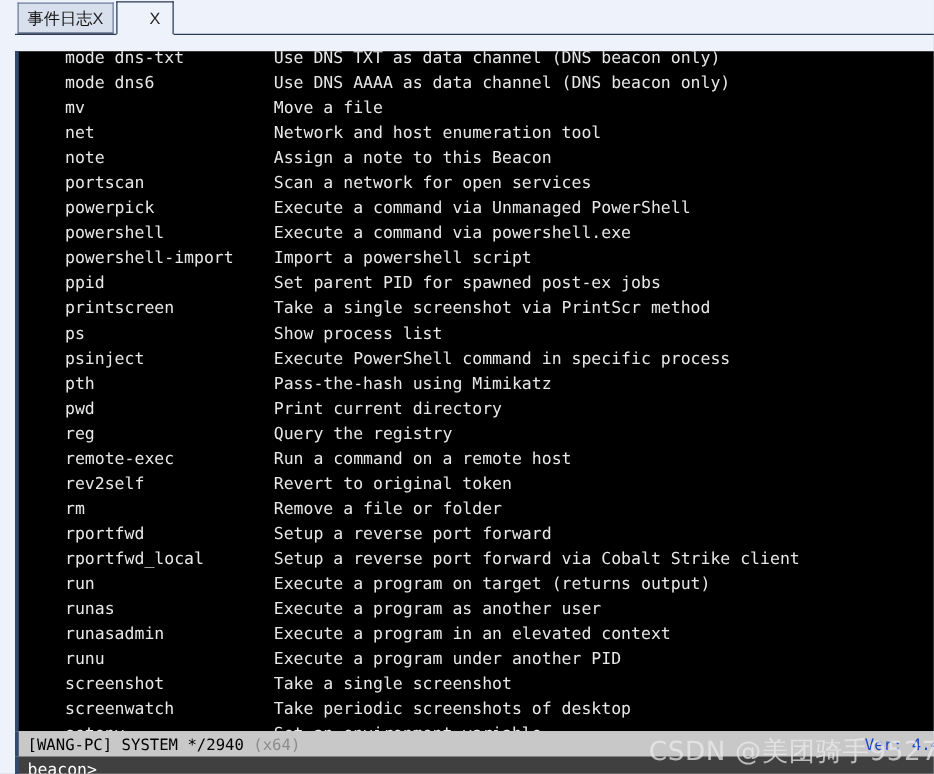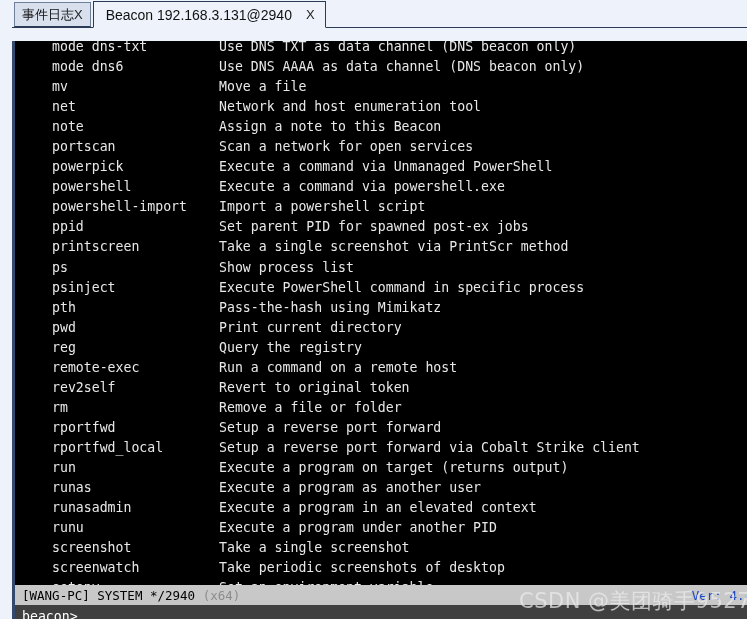--- a/index.html
+++ b/index.html
@@ -169,21 +169,20 @@
 <body>
 
 <div class="page-root">
 
   <div class="tabbar">
     <div class="tab tab-inactive">
       <span class="tab-label">事件日志</span>
         <span class="tab-close tab-close-inline">X</span>
     </div>
     <div class="tab tab-active">
-      <span class="tab-label">Beacon 192.168.3.131@2940</span>
       <span class="tab-close">X</span>
     </div>
   </div>
 
   <div class="terminal-wrap">
     <div class="term-scroll" id="term-scroll"><span class="term-line"><span class="cmd">mode dns-txt</span><span class="desc">Use DNS TXT as data channel (DNS beacon only)</span></span><span class="term-line"><span class="cmd">mode dns6</span><span class="desc">Use DNS AAAA as data channel (DNS beacon only)</span></span><span class="term-line"><span class="cmd">mv</span><span class="desc">Move a file</span></span><span class="term-line"><span class="cmd">net</span><span class="desc">Network and host enumeration tool</span></span><span class="term-line"><span class="cmd">note</span><span class="desc">Assign a note to this Beacon</span></span><span class="term-line"><span class="cmd">portscan</span><span class="desc">Scan a network for open services</span></span><span class="term-line"><span class="cmd">powerpick</span><span class="desc">Execute a command via Unmanaged PowerShell</span></span><span class="term-line"><span class="cmd">powershell</span><span class="desc">Execute a command via powershell.exe</span></span><span class="term-line"><span class="cmd">powershell-import</span><span class="desc">Import a powershell script</span></span><span class="term-line"><span class="cmd">ppid</span><span class="desc">Set parent PID for spawned post-ex jobs</span></span><span class="term-line"><span class="cmd">printscreen</span><span class="desc">Take a single screenshot via PrintScr method</span></span><span class="term-line"><span class="cmd">ps</span><span class="desc">Show process list</span></span><span class="term-line"><span class="cmd">psinject</span><span class="desc">Execute PowerShell command in specific process</span></span><span class="term-line"><span class="cmd">pth</span><span class="desc">Pass-the-hash using Mimikatz</span></span><span class="term-line"><span class="cmd">pwd</span><span class="desc">Print current directory</span></span><span class="term-line"><span class="cmd">reg</span><span class="desc">Query the registry</span></span><span class="term-line"><span class="cmd">remote-exec</span><span class="desc">Run a command on a remote host</span></span><span class="term-line"><span class="cmd">rev2self</span><span class="desc">Revert to original token</span></span><span class="term-line"><span class="cmd">rm</span><span class="desc">Remove a file or folder</span></span><span class="term-line"><span class="cmd">rportfwd</span><span class="desc">Setup a reverse port forward</span></span><span class="term-line"><span class="cmd">rportfwd_local</span><span class="desc">Setup a reverse port forward via Cobalt Strike client</span></span><span class="term-line"><span class="cmd">run</span><span class="desc">Execute a program on target (returns output)</span></span><span class="term-line"><span class="cmd">runas</span><span class="desc">Execute a program as another user</span></span><span class="term-line"><span class="cmd">runasadmin</span><span class="desc">Execute a program in an elevated context</span></span><span class="term-line"><span class="cmd">runu</span><span class="desc">Execute a program under another PID</span></span><span class="term-line"><span class="cmd">screenshot</span><span class="desc">Take a single screenshot</span></span><span class="term-line"><span class="cmd">screenwatch</span><span class="desc">Take periodic screenshots of desktop</span></span><span class="term-line"><span class="cmd">setenv</span><span class="desc">Set an environment variable</span></span></div>
   </div>
 
   <div class="statusbar">
     <span class="status-left"><span>[WANG-PC] SYSTEM */2940 </span><span class="arch">(x64)</span></span>

